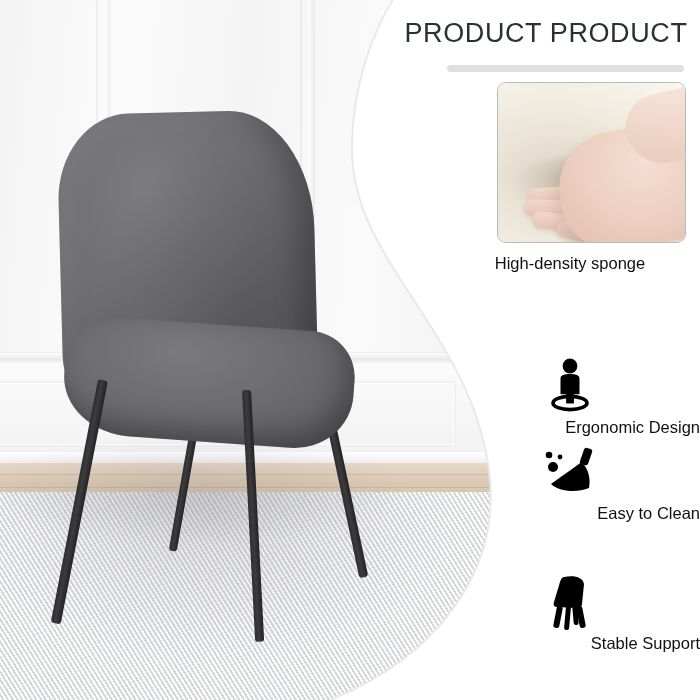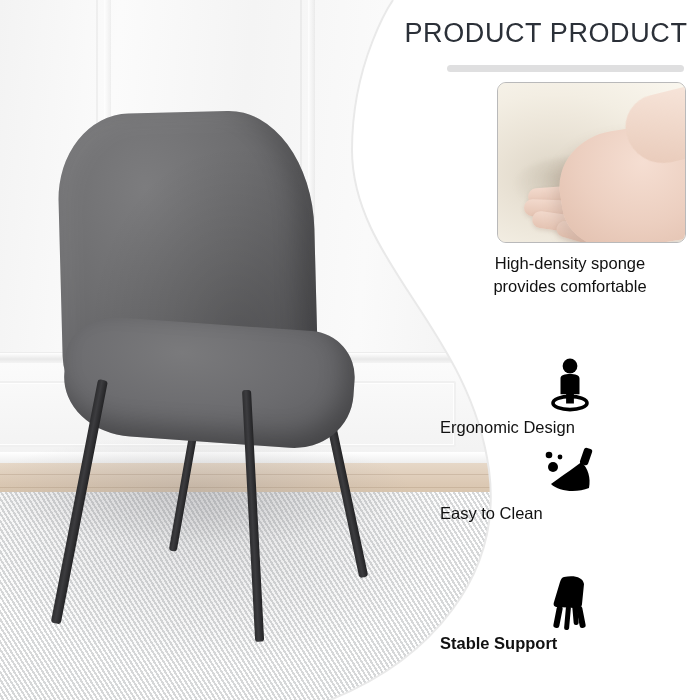--- a/index.html
+++ b/index.html
@@ -86,26 +86,26 @@
   .f2{left:26px;top:117px;width:60px;height:17px;transform:rotate(2deg);}
   .f3{left:34px;top:131px;width:58px;height:17px;transform:rotate(8deg);}
   .f4{left:58px;top:142px;width:44px;height:16px;transform:rotate(16deg);}
   .arm{position:absolute;left:128px;top:10px;width:76px;height:70px;
      background:linear-gradient(200deg,#f7e5da,#e8c9b8);
      border-radius:34px 10px 10px 40px;transform:rotate(-14deg);filter:blur(.4px);}
 
   .caption{position:absolute;left:0;top:252px;width:260px;text-align:center;
      font-size:16.5px;line-height:23px;color:#111;font-weight:400;}
 
-  .feature{position:absolute;left:0;width:260px;text-align:left;}
+  .feature{position:absolute;left:0;width:260px;text-align:right;}
   .ficon{height:60px;display:flex;align-items:center;justify-content:center;}
   .flabel{font-size:16.5px;color:#111;margin-top:2px;}
   .f-ergo{top:356px;}
   .f-clean{top:442px;}
-  .f-stable{top:572px;font-weight:bold;}
+  .f-stable{top:572px;}
 </style>
 </head>
 <body>
 
 <div class="stage">
 
   <div class="photo">
     <div class="wall"></div>
     <div class="wall-seam" style="left:96px"></div>
     <div class="wall-seam b" style="left:104px"></div>
@@ -155,21 +155,20 @@
       <div class="finger f1"></div>
       <div class="finger f2"></div>
       <div class="finger f3"></div>
       <div class="finger f4"></div>
       <div class="hand"></div>
       <div class="arm"></div>
     </div>
 
     <div class="caption">
       <div>High-density sponge</div>
-      <div>provides comfortable</div>
     </div>
 
     <div class="feature f-ergo">
       <div class="ficon">
         <svg width="58" height="56" viewBox="0 0 58 56">
           <circle cx="29" cy="8" r="7.4" fill="#000"></circle>
           <path d="M19.5 20.5c0-3.6 4.3-4.6 9.5-4.6s9.5 1 9.5 4.6v15.8h-5.6v9.2h-7.8v-9.2h-5.6z" fill="#000"></path>
           <ellipse cx="29" cy="45" rx="17" ry="6.6" fill="none" stroke="#000" stroke-width="3.6"></ellipse>
         </svg>
       </div>

